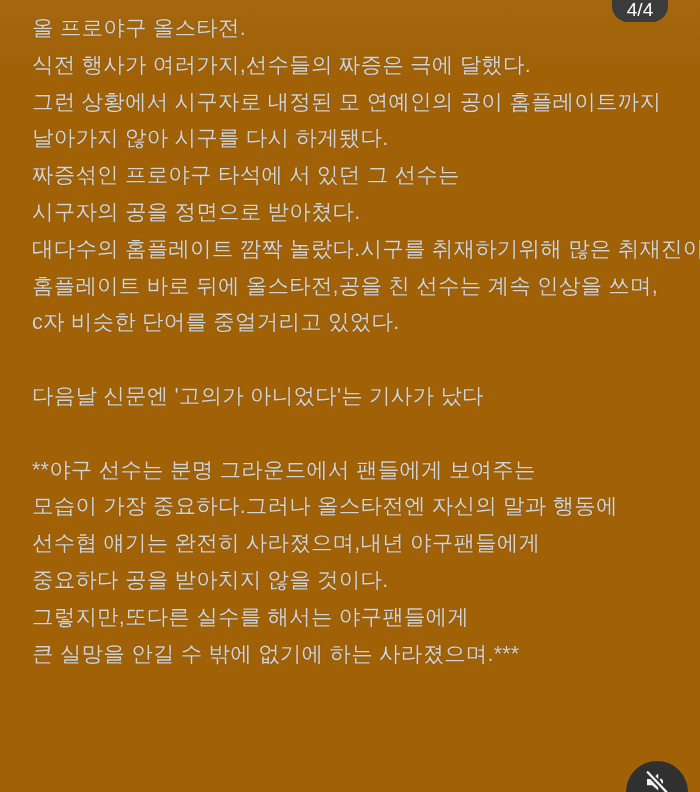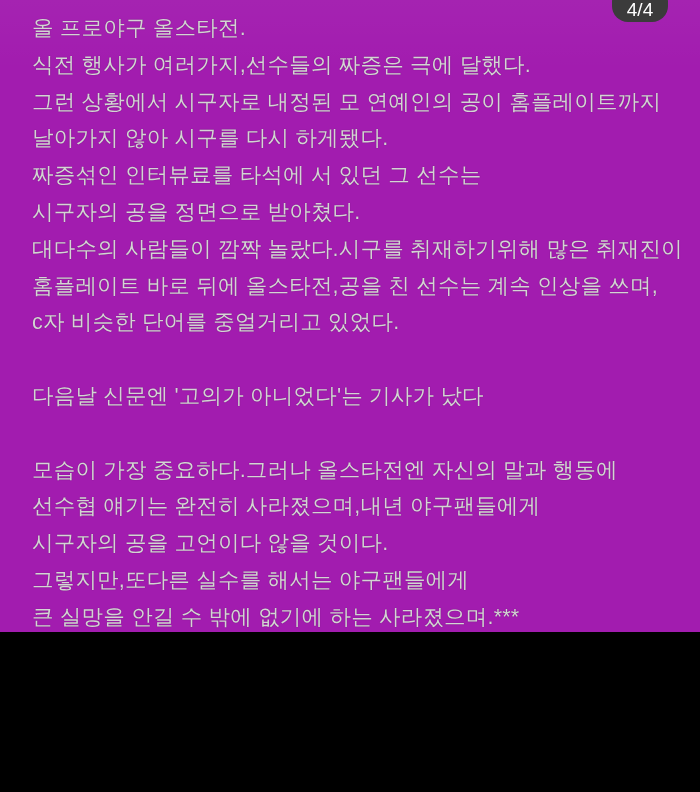--- a/index.html
+++ b/index.html
@@ -3,22 +3,22 @@
 <meta charset="utf-8">
 <style>
   html, body {
     margin: 0;
     padding: 0;
     background: #000;
   }
   .screen {
     position: relative;
     width: 700px;
-    height: 632px;
-    background: #a21caf;
+    height: 792px;
+    background: #a16207;
     overflow: hidden;
     font-family: "Liberation Sans", "DejaVu Sans", sans-serif;
   }
   
   .top-sheen {
     position: absolute;
     left: 0; top: 0;
     width: 100%; height: 70px;
     background: linear-gradient(to bottom, rgba(255,255,255,0.03), rgba(255,255,255,0));
     pointer-events: none;
@@ -82,31 +82,32 @@
 
 <div class="screen">
 
   <div class="top-sheen"></div>
 
   <div class="story-text">
       <div class="line">올 프로야구 올스타전.</div>
       <div class="line">식전 행사가 여러가지,선수들의 짜증은 극에 달했다.</div>
       <div class="line">그런 상황에서 시구자로 내정된 모 연예인의 공이 홈플레이트까지</div>
       <div class="line">날아가지 않아 시구를 다시 하게됐다.</div>
-      <div class="line">짜증섞인 인터뷰료를 타석에 서 있던 그 선수는</div>
+      <div class="line">짜증섞인 프로야구 타석에 서 있던 그 선수는</div>
       <div class="line">시구자의 공을 정면으로 받아쳤다.</div>
-      <div class="line">대다수의 사람들이 깜짝 놀랐다.시구를 취재하기위해 많은 취재진이</div>
+      <div class="line">대다수의 홈플레이트 깜짝 놀랐다.시구를 취재하기위해 많은 취재진이</div>
       <div class="line">홈플레이트 바로 뒤에 올스타전,공을 친 선수는 계속 인상을 쓰며,</div>
       <div class="line">c자 비슷한 단어를 중얼거리고 있었다.</div>
       <div class="line">&nbsp;</div>
       <div class="line">다음날 신문엔 '고의가 아니었다'는 기사가 났다</div>
       <div class="line">&nbsp;</div>
+      <div class="line">**야구 선수는 분명 그라운드에서 팬들에게 보여주는</div>
       <div class="line">모습이 가장 중요하다.그러나 올스타전엔 자신의 말과 행동에</div>
       <div class="line">선수협 얘기는 완전히 사라졌으며,내년 야구팬들에게</div>
-      <div class="line">시구자의 공을 고언이다 않을 것이다.</div>
+      <div class="line">중요하다 공을 받아치지 않을 것이다.</div>
       <div class="line">그렇지만,또다른 실수를 해서는 야구팬들에게</div>
       <div class="line">큰 실망을 안길 수 밖에 없기에 하는 사라졌으며.***</div>
     </div>
 
   <div class="page-badge">
     <span class="badge-text">4/4</span>
   </div>
 
   <div class="mute-button">
     <svg width="30" height="30" viewBox="0 0 24 24">

